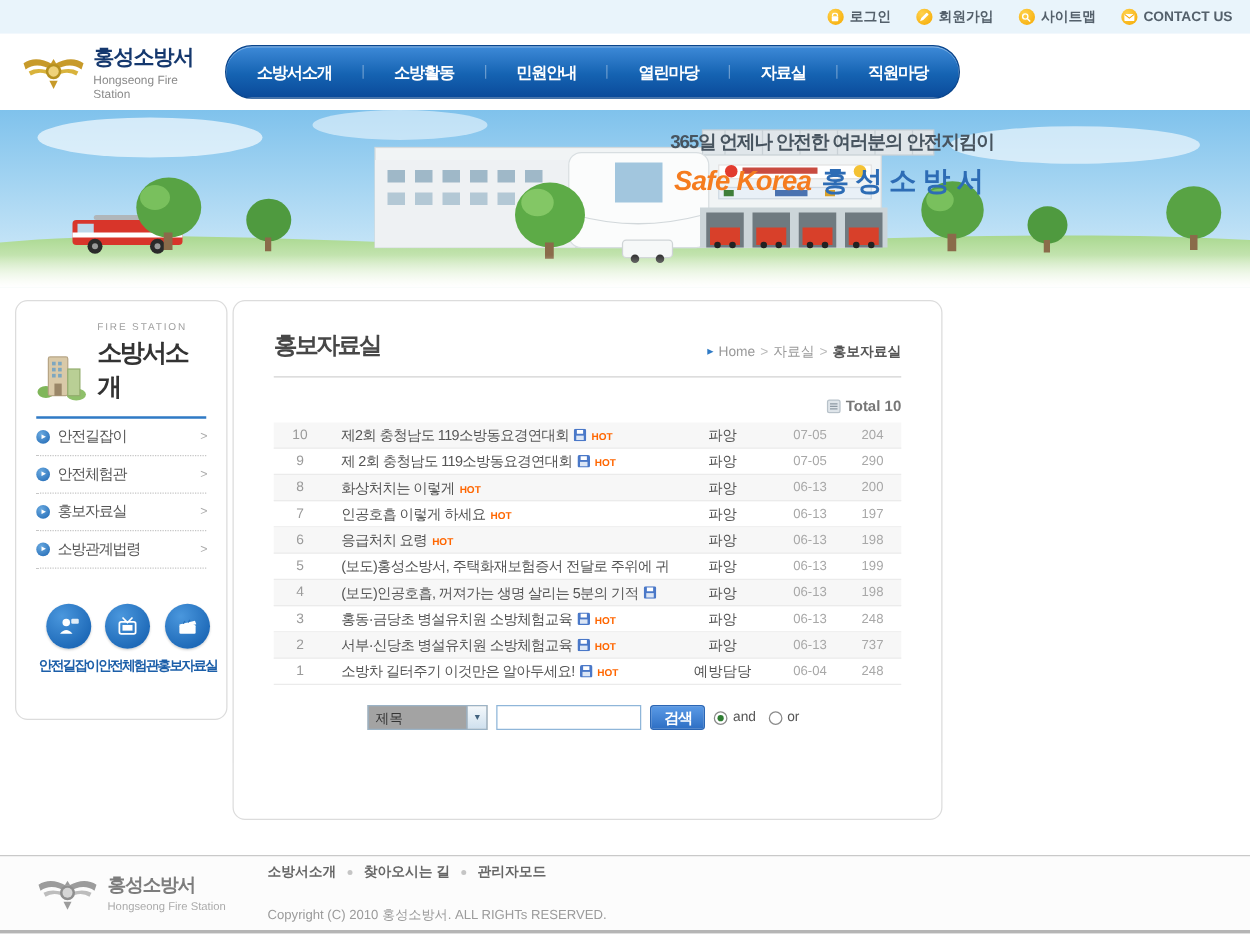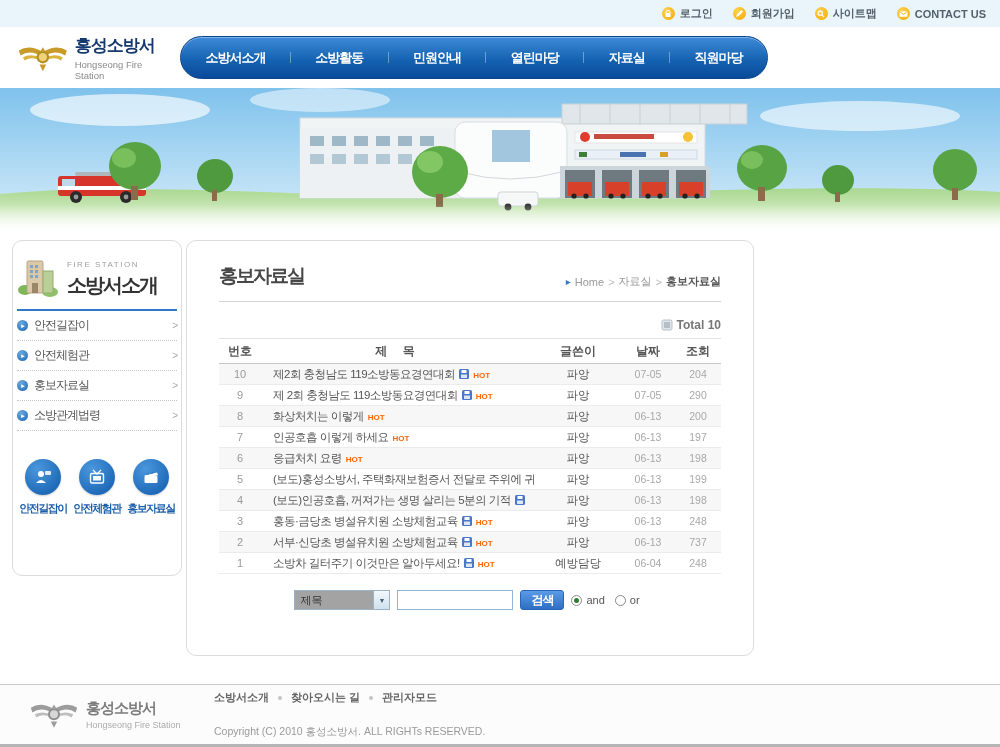--- a/index.html
+++ b/index.html
@@ -35,21 +35,21 @@
   .hero-text { position:absolute; right:205px; top:16px; text-align:center; }
   .hero-text .l1 { font-size:15px; font-weight:bold; color:#47545f; letter-spacing:-1px; }
   .hero-text .l2 { margin-top:7px; font-size:22px; font-weight:bold; letter-spacing:-0.5px; }
   .hero-text .sk { color:#f57c1f; font-style:italic; margin-right:8px; }
   .hero-text .st { color:#2d6cb5; letter-spacing:5px; }
 
   
   .content { height:454px; display:flex; align-items:flex-start; gap:4px; padding:10px 0 0 12px; }
 
   .sidebar { width:170px; height:336px; border:1px solid #dcdcdc; border-radius:10px;
-             padding:16px 4px 0; background:#fff; }
+             padding:16px 16px 0; background:#fff; }
   .side-head { display:flex; align-items:flex-end; gap:8px; }
   .side-head .eyebrow { font-size:8px; color:#a0a0a0; letter-spacing:1.5px; }
   .side-head .s-title { font-size:20px; font-weight:bold; color:#333; letter-spacing:-2px; margin-top:3px; }
   .side-rule { height:2px; background:#2f7ac5; margin-top:10px; }
   .side-menu { }
   .smi { height:30px; display:flex; align-items:center; gap:6px;
          border-bottom:1px dotted #c6c6c6; font-size:12px; color:#555; cursor:pointer; letter-spacing:-1px;}
   .smi .bull { width:11px; height:11px; border-radius:50%;
                background:radial-gradient(circle at 35% 30%,#69a9e0,#1d66b2);
                color:#fff; font-size:7px; line-height:11px; text-align:center; flex:none; }
@@ -311,20 +311,26 @@
       <g>
           <ellipse cx="838" cy="92" rx="16" ry="15" fill="#4f9a3f"></ellipse>
           <rect x="835" y="104" width="5" height="10" fill="#8a6b4a"></rect>
         </g>
       <g>
           <ellipse cx="955" cy="82" rx="22" ry="21" fill="#58a344"></ellipse>
           <rect x="952" y="100" width="6" height="12" fill="#8a6b4a"></rect>
         </g>
       <rect y="116" width="1000" height="26" fill="url(#fade)"></rect>
     </svg>
+    <div class="hero-text">
+      <div class="l1">365일 언제나 안전한 여러분의 안전지킴이</div>
+      <div class="l2">
+        <span class="sk">Safe Korea</span><span class="st">홍성소방서</span>
+      </div>
+    </div>
   </div>
 
   <div class="content">
 
     <aside class="sidebar">
       <div class="side-head">
         <svg width="42" height="42" viewBox="0 0 42 42">
           <ellipse cx="8" cy="33" rx="7" ry="5" fill="#7fb65a"></ellipse>
           <ellipse cx="33" cy="35" rx="8" ry="5" fill="#8fc06a"></ellipse>
           <rect x="10" y="4" width="16" height="32" rx="1.5" fill="#d9c9a8" stroke="#b7a585"></rect>
@@ -416,27 +422,20 @@
       <div class="total">
         <svg width="12" height="12" viewBox="0 0 12 12">
           <rect x="1" y="1" width="10" height="10" rx="1.5" fill="#dfe5ea" stroke="#b8c2ca"></rect>
           <line x1="3" y1="4" x2="9" y2="4" stroke="#8d99a3"></line>
             <line x1="3" y1="6" x2="9" y2="6" stroke="#8d99a3"></line>
             <line x1="3" y1="8" x2="9" y2="8" stroke="#8d99a3"></line>
         </svg>
         <span>Total 10</span>
       </div>
 
-      <div class="tbl-header">
-        <span class="col-no">번호</span>
-        <span class="col-title">제 목</span>
-        <span class="col-author">글쓴이</span>
-        <span class="col-date">날짜</span>
-        <span class="col-views">조회</span>
-      </div>
 
       <div class="brow alt">
         <span class="no">10</span>
         <span class="ttl">
             <span class="t-link">제2회 충청남도 119소방동요경연대회</span>
           <svg class="disk" width="10" height="10" viewBox="0 0 10 10">
               <rect width="10" height="10" rx="1.5" fill="#4a78c8"></rect>
               <rect x="2.5" y="1" width="5" height="3" fill="#fff"></rect>
               <rect x="2" y="5.5" width="6" height="3.5" fill="#dce6f5"></rect>
             </svg>

